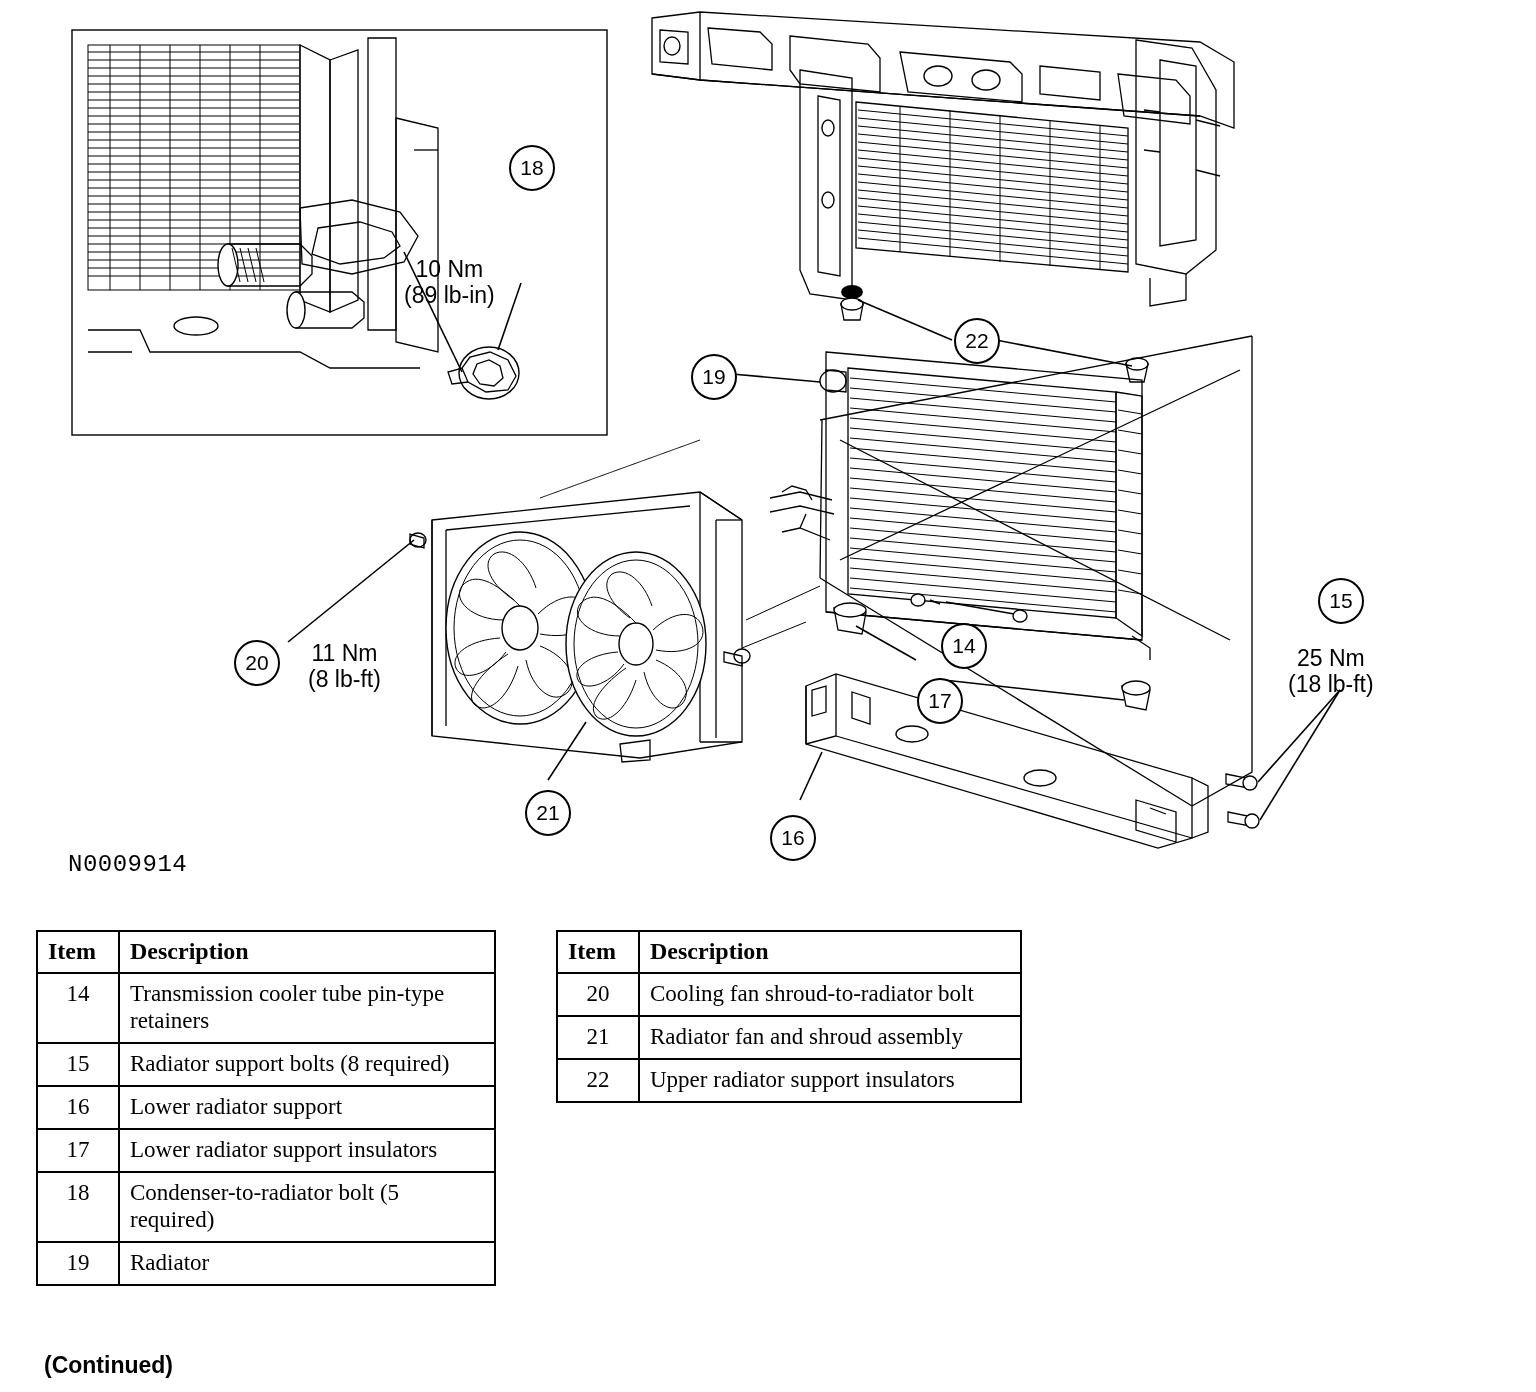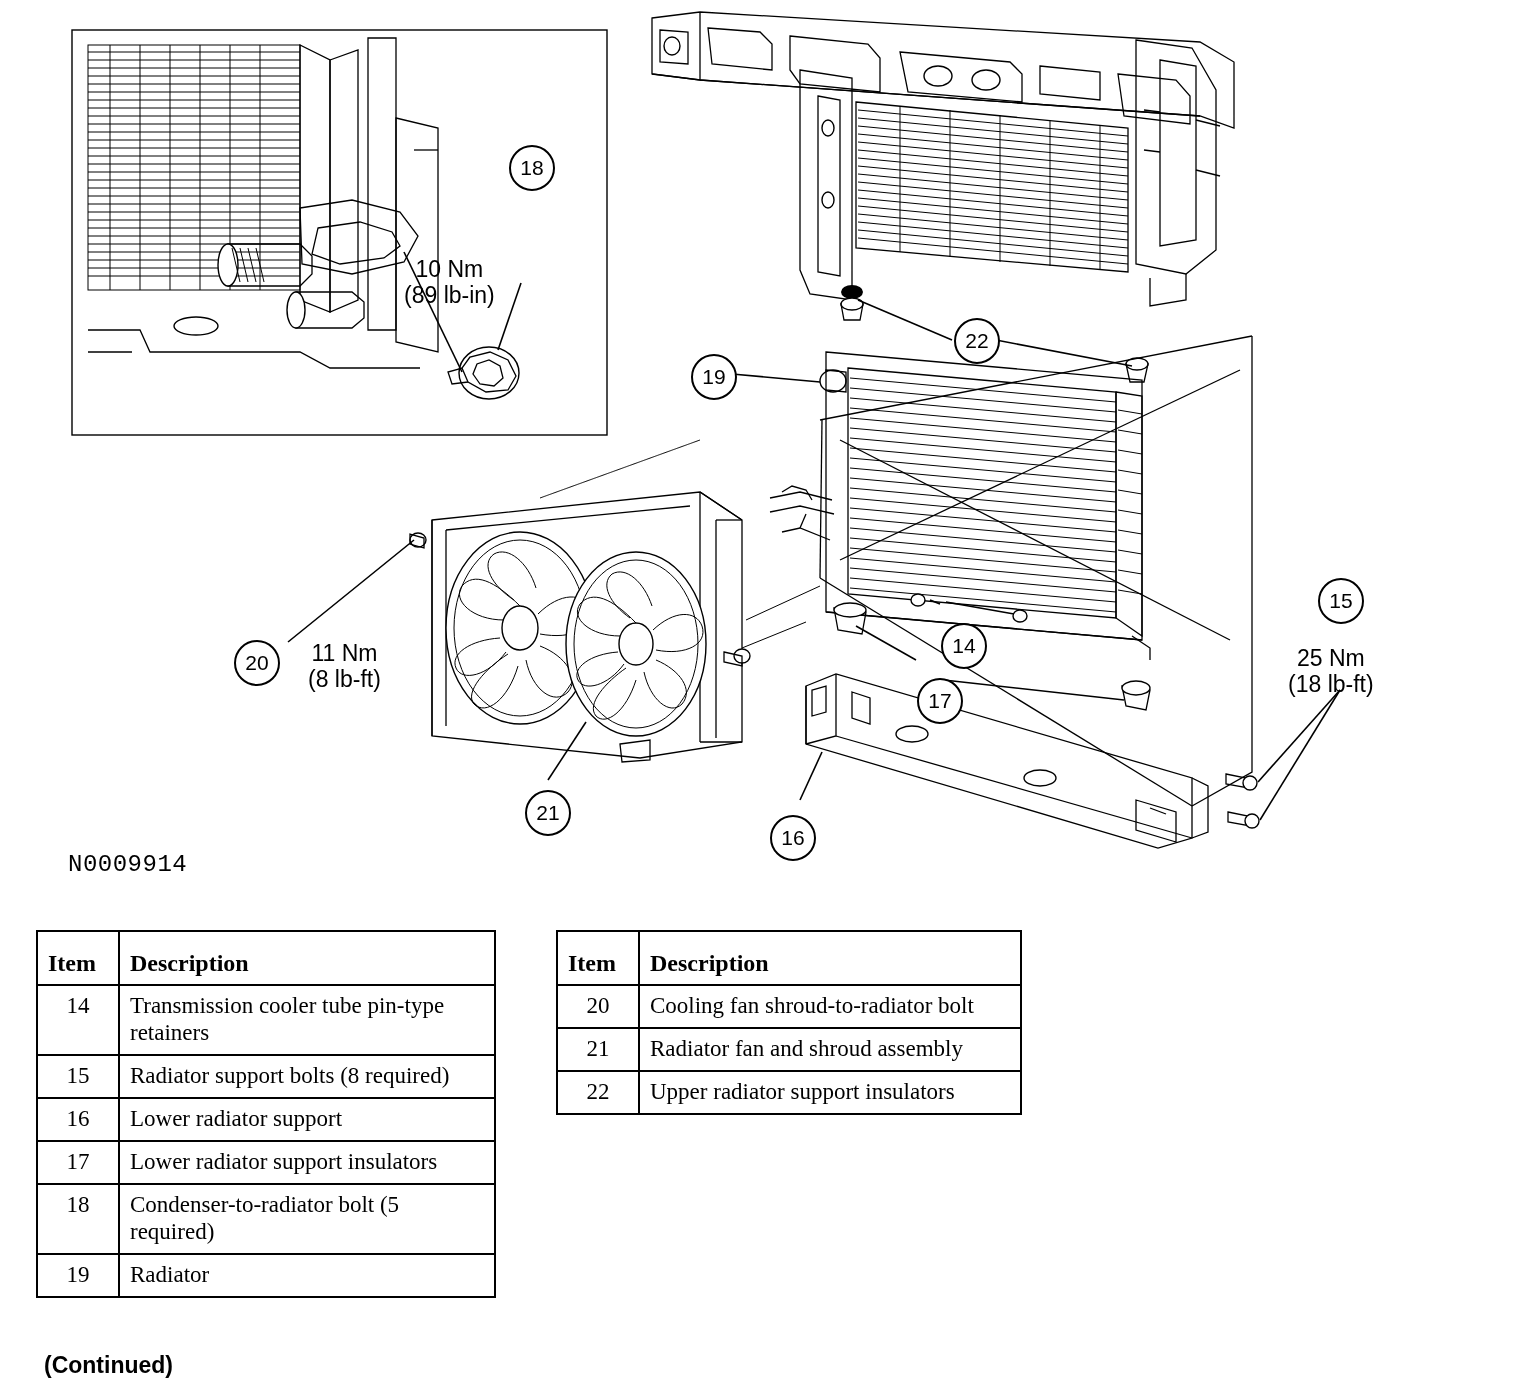--- a/index.html
+++ b/index.html
@@ -47,21 +47,21 @@
   table.parts th, table.parts td{
     border:2px solid #000;
     padding:6px 10px 8px 10px;
     vertical-align:top;
     line-height:27px;
   }
   table.parts th{
     font-weight:bold;
     font-size:24px;
     text-align:left;
-    padding:18px 10px 7px 10px;
+    padding:6px 10px 7px 10px;
   }
   table.parts th.itemh{text-align:left;}
   table.parts td.item{text-align:center;width:60px;}
   table.parts th.itemh{width:60px;}
   .continued{
     position:absolute;
     font-family:"Liberation Sans", sans-serif;
     font-size:23px;
     font-weight:bold;
   }

